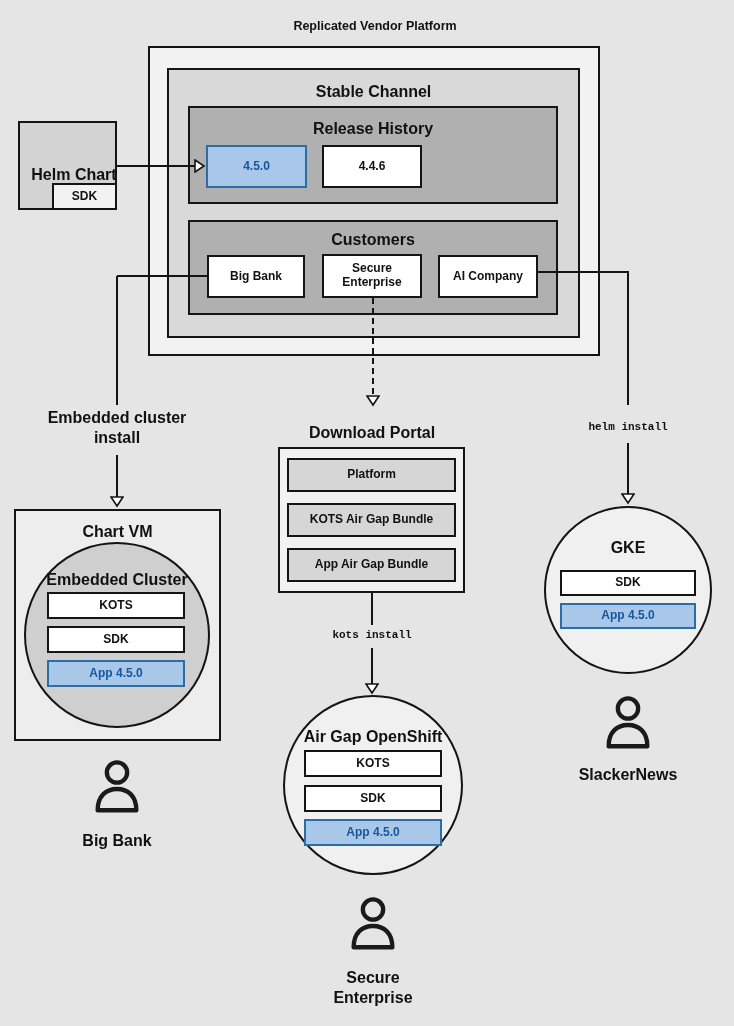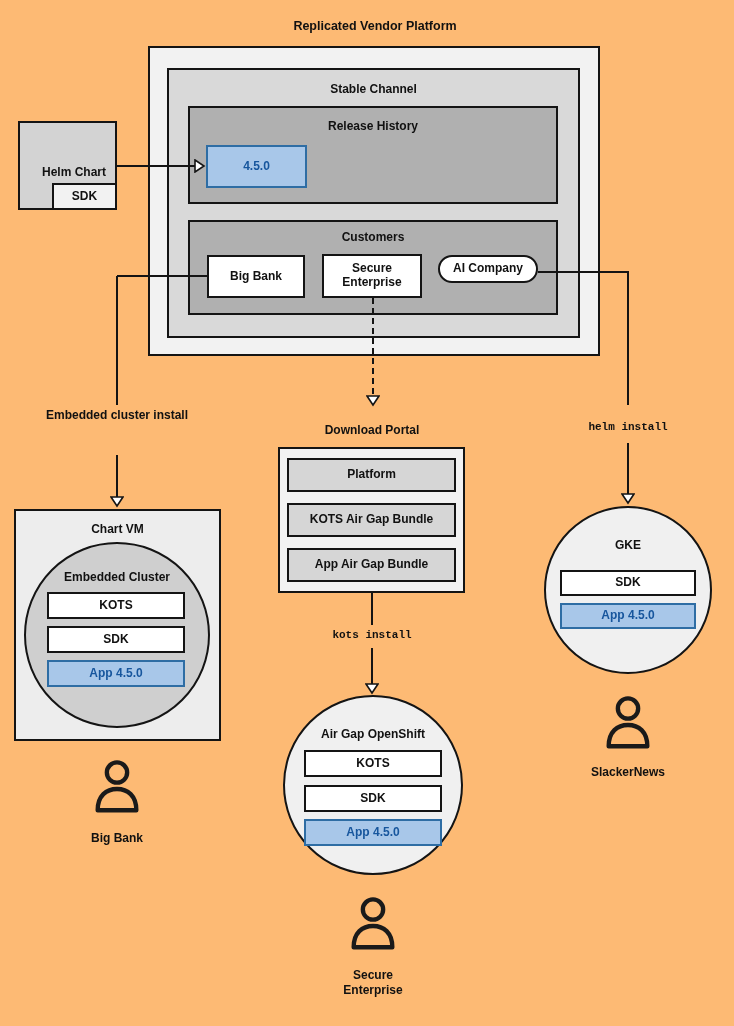--- a/index.html
+++ b/index.html
@@ -1,21 +1,21 @@
 <!DOCTYPE html>
 <html><head>
 <meta charset="utf-8">
 <style>
   * { margin:0; padding:0; box-sizing:border-box; }
   html,body { background:#ffffff; }
   body { font-family:"Liberation Sans", sans-serif; color:#111; }
-  .canvas { position:relative; width:734px; height:1026px; background:#fdba74; overflow:hidden; }
+  .canvas { position:relative; width:734px; height:1026px; background:#e5e5e5; overflow:hidden; }
   .abs { position:absolute; }
   .box { border:2px solid #141414; }
-  .lbl { font-weight:bold; font-size:12px; text-align:center; line-height:1.25; }
+  .lbl { font-weight:bold; font-size:16px; text-align:center; line-height:1.25; }
   .cell { display:flex; align-items:center; justify-content:center; font-weight:bold; font-size:12px; text-align:center; line-height:1.15; }
   .white { background:#ffffff; }
   .blue  { background:#a8c7e9; border-color:#2e6da4; color:#17569d; }
   .mono  { font-family:"Liberation Mono","DejaVu Sans Mono",monospace; font-weight:bold; font-size:11px; text-align:center; }
   .hline { background:#141414; height:2px; }
   .vline { background:#141414; width:2px; }
   .vdash { width:0; border-left:2px dashed #141414; }
   .circle { border:2px solid #141414; border-radius:50%; }
   
   .g-outer   { background:#f2f2f2; }
@@ -36,27 +36,28 @@
 
   <div class="abs box g-outer" style="left:148px; top:46px; width:452px; height:310px;"></div>
 
   <div class="abs box g-mid" style="left:167px; top:68px; width:413px; height:270px;"></div>
   <div class="abs lbl" style="left:167px; top:82px; width:413px;">Stable Channel</div>
 
   <div class="abs box g-dark" style="left:188px; top:106px; width:370px; height:98px;"></div>
   <div class="abs lbl" style="left:188px; top:119px; width:370px;">Release History</div>
 
   <div class="abs box cell blue" style="left:206px; top:145px; width:101px; height:43px;">4.5.0</div>
+  <div class="abs box cell white" style="left:322px; top:145px; width:100px; height:43px;">4.4.6</div>
 
   <div class="abs box g-dark" style="left:188px; top:220px; width:370px; height:95px;"></div>
   <div class="abs lbl" style="left:188px; top:230px; width:370px;">Customers</div>
 
   <div class="abs box cell white" style="left:207px; top:255px; width:98px; height:43px;">Big Bank</div>
   <div class="abs box cell white" style="left:322px; top:254px; width:100px; height:44px; padding:0 6px;">Secure Enterprise</div>
-  <div class="abs box cell white" style="left:438px; top:255px; width:100px; height:28px;border-radius:15px;">AI Company</div>
+  <div class="abs box cell white" style="left:438px; top:255px; width:100px; height:43px;">AI Company</div>
 
   <div class="abs box g-chart" style="left:18px; top:121px; width:99px; height:89px;"></div>
   <div class="abs lbl" style="left:18px; top:165px; width:99px;padding-left:13px;">Helm Chart</div>
   <div class="abs box cell g-outer" style="left:52px; top:183px; width:65px; height:27px;">SDK</div>
 
   <div class="abs hline" style="left:117px; top:165px; width:79px;"></div>
   <svg class="abs" style="left:194px; top:159px;" width="12" height="14">
     <path d="M1,1 L10,7 L1,13 Z" fill="#ffffff" stroke="#141414" stroke-width="1.6"></path>
   </svg>
 

